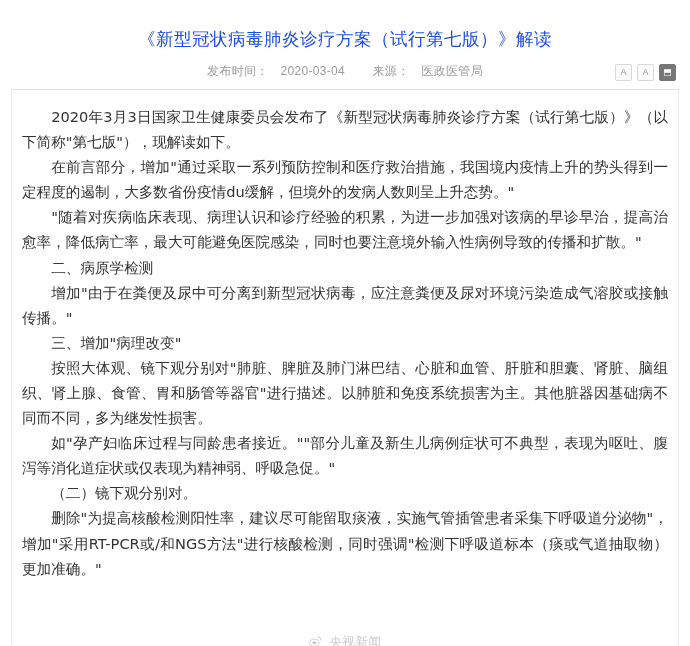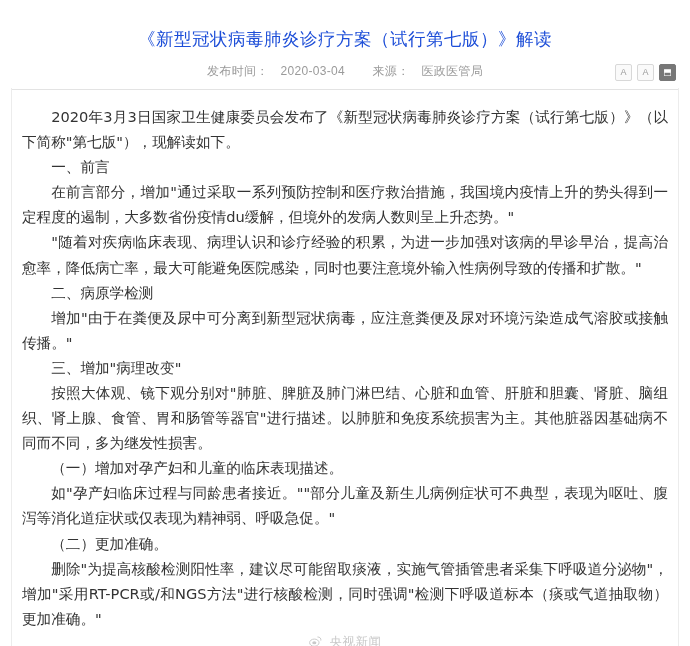--- a/index.html
+++ b/index.html
@@ -137,30 +137,28 @@
   <div class="divider"></div>
 
   <div class="fontbar">
     <div class="fontbtn"><span>A</span></div>
     <div class="fontbtn"><span>A</span></div>
     <div class="fontbtn dark"><span>⬒</span></div>
   </div>
 
   <div class="article">
     <p>2020年3月3日国家卫生健康委员会发布了《新型冠状病毒肺炎诊疗方案（试行第七版）》（以下简称"第七版"），现解读如下。</p>
-    <p>一、前言</p>
     <p>在前言部分，增加"通过采取一系列预防控制和医疗救治措施，我国境内疫情上升的势头得到一定程度的遏制，大多数省份疫情du缓解，但境外的发病人数则呈上升态势。"</p>
     <p>"随着对疾病临床表现、病理认识和诊疗经验的积累，为进一步加强对该病的早诊早治，提高治愈率，降低病亡率，最大可能避免医院感染，同时也要注意境外输入性病例导致的传播和扩散。"</p>
     <p>二、病原学检测</p>
     <p>增加"由于在粪便及尿中可分离到新型冠状病毒，应注意粪便及尿对环境污染造成气溶胶或接触传播。"</p>
     <p>三、增加"病理改变"</p>
     <p>按照大体观、镜下观分别对"肺脏、脾脏及肺门淋巴结、心脏和血管、肝脏和胆囊、肾脏、脑组织、肾上腺、食管、胃和肠管等器官"进行描述。以肺脏和免疫系统损害为主。其他脏器因基础病不同而不同，多为继发性损害。</p>
-    <p>（一）增加对孕产妇和儿童的临床表现描述。</p>
     <p>如"孕产妇临床过程与同龄患者接近。""部分儿童及新生儿病例症状可不典型，表现为呕吐、腹泻等消化道症状或仅表现为精神弱、呼吸急促。"</p>
-    <p>（二）更加准确。</p>
+    <p>（二）镜下观分别对。</p>
     <p>删除"为提高核酸检测阳性率，建议尽可能留取痰液，实施气管插管患者采集下呼吸道分泌物"，增加"采用RT-PCR或/和NGS方法"进行核酸检测，同时强调"检测下呼吸道标本（痰或气道抽取物）更加准确。"</p>
 
   </div>
 
   <div class="watermark">
     <span class="wm-icon">
       <svg viewBox="0 0 16 14" width="13" height="11" aria-hidden="true">
         <ellipse cx="6.5" cy="8.5" rx="6" ry="4.6" fill="none" stroke="#c9c9c9" stroke-width="1.2"></ellipse>
         <ellipse cx="6.5" cy="8.6" rx="2.6" ry="2" fill="#c9c9c9"></ellipse>
         <path d="M11 1.2c2.6 0 4.4 1.9 3.9 4.2" fill="none" stroke="#c9c9c9" stroke-width="1.2" stroke-linecap="round"></path>

